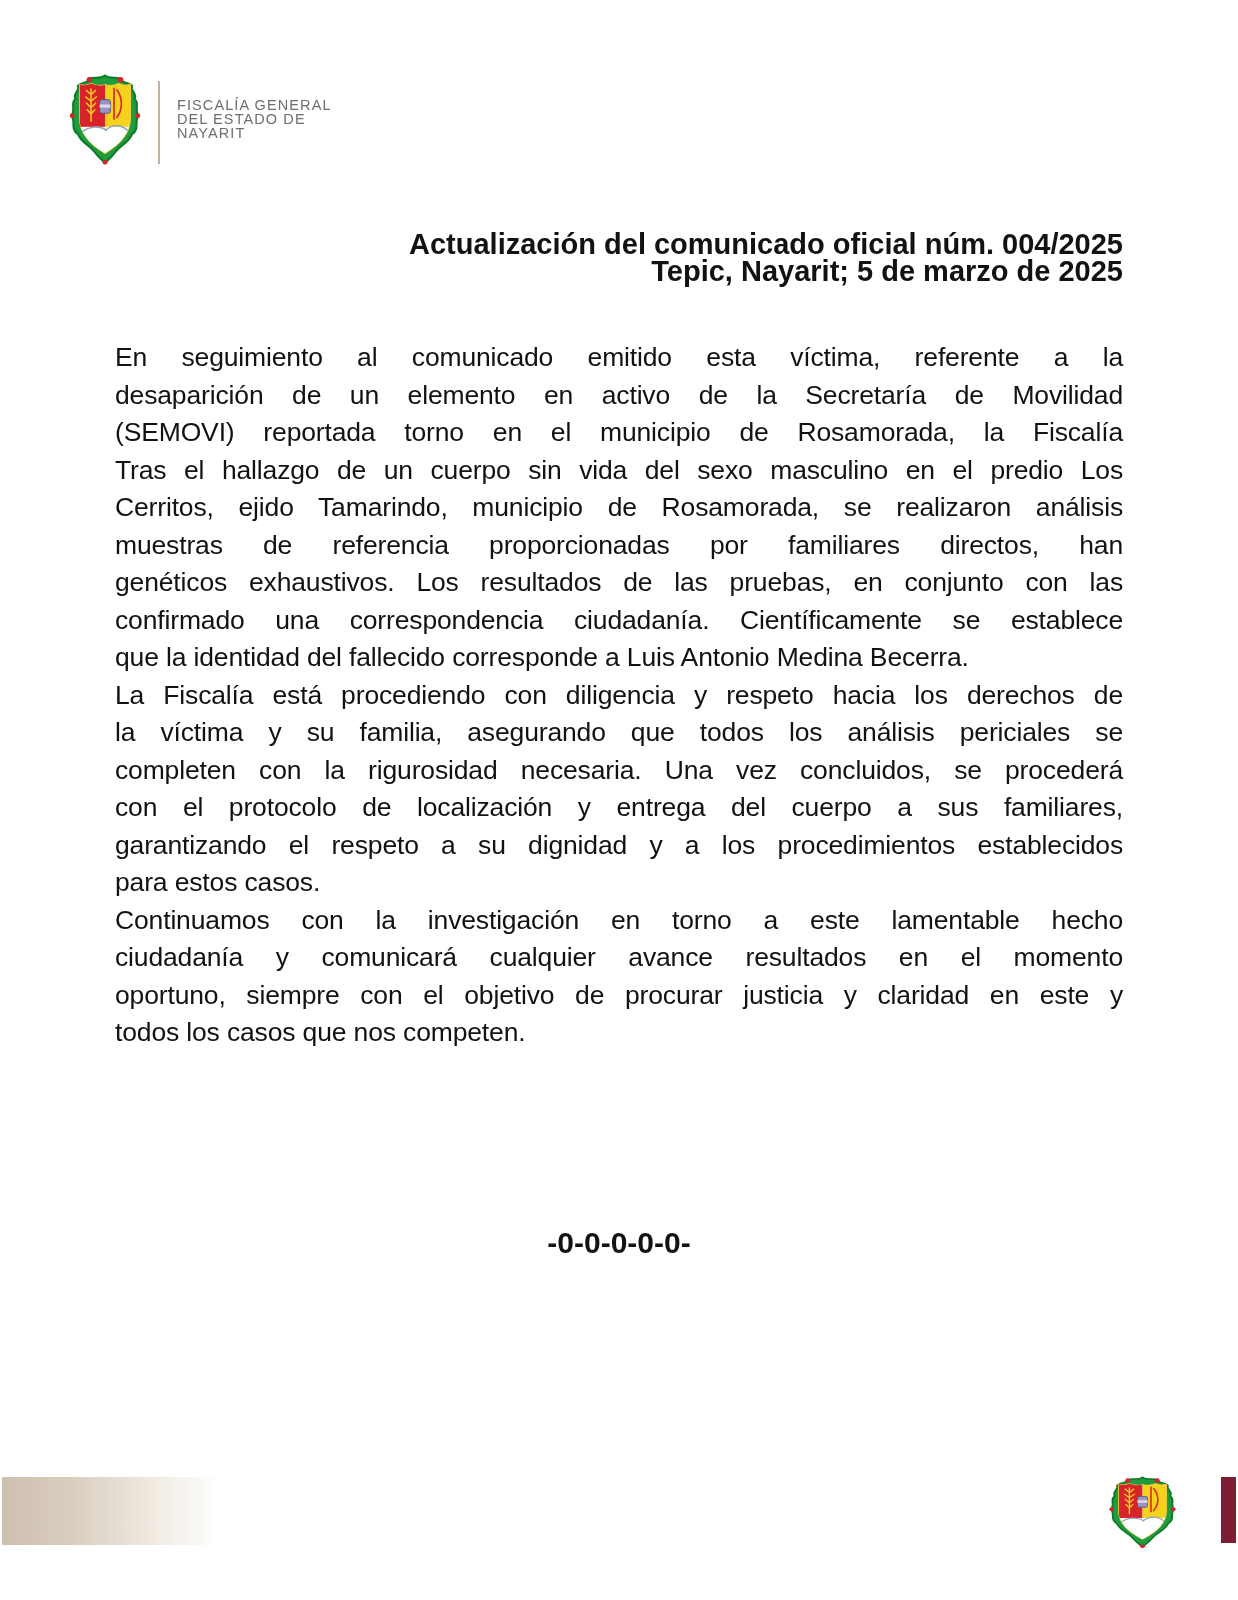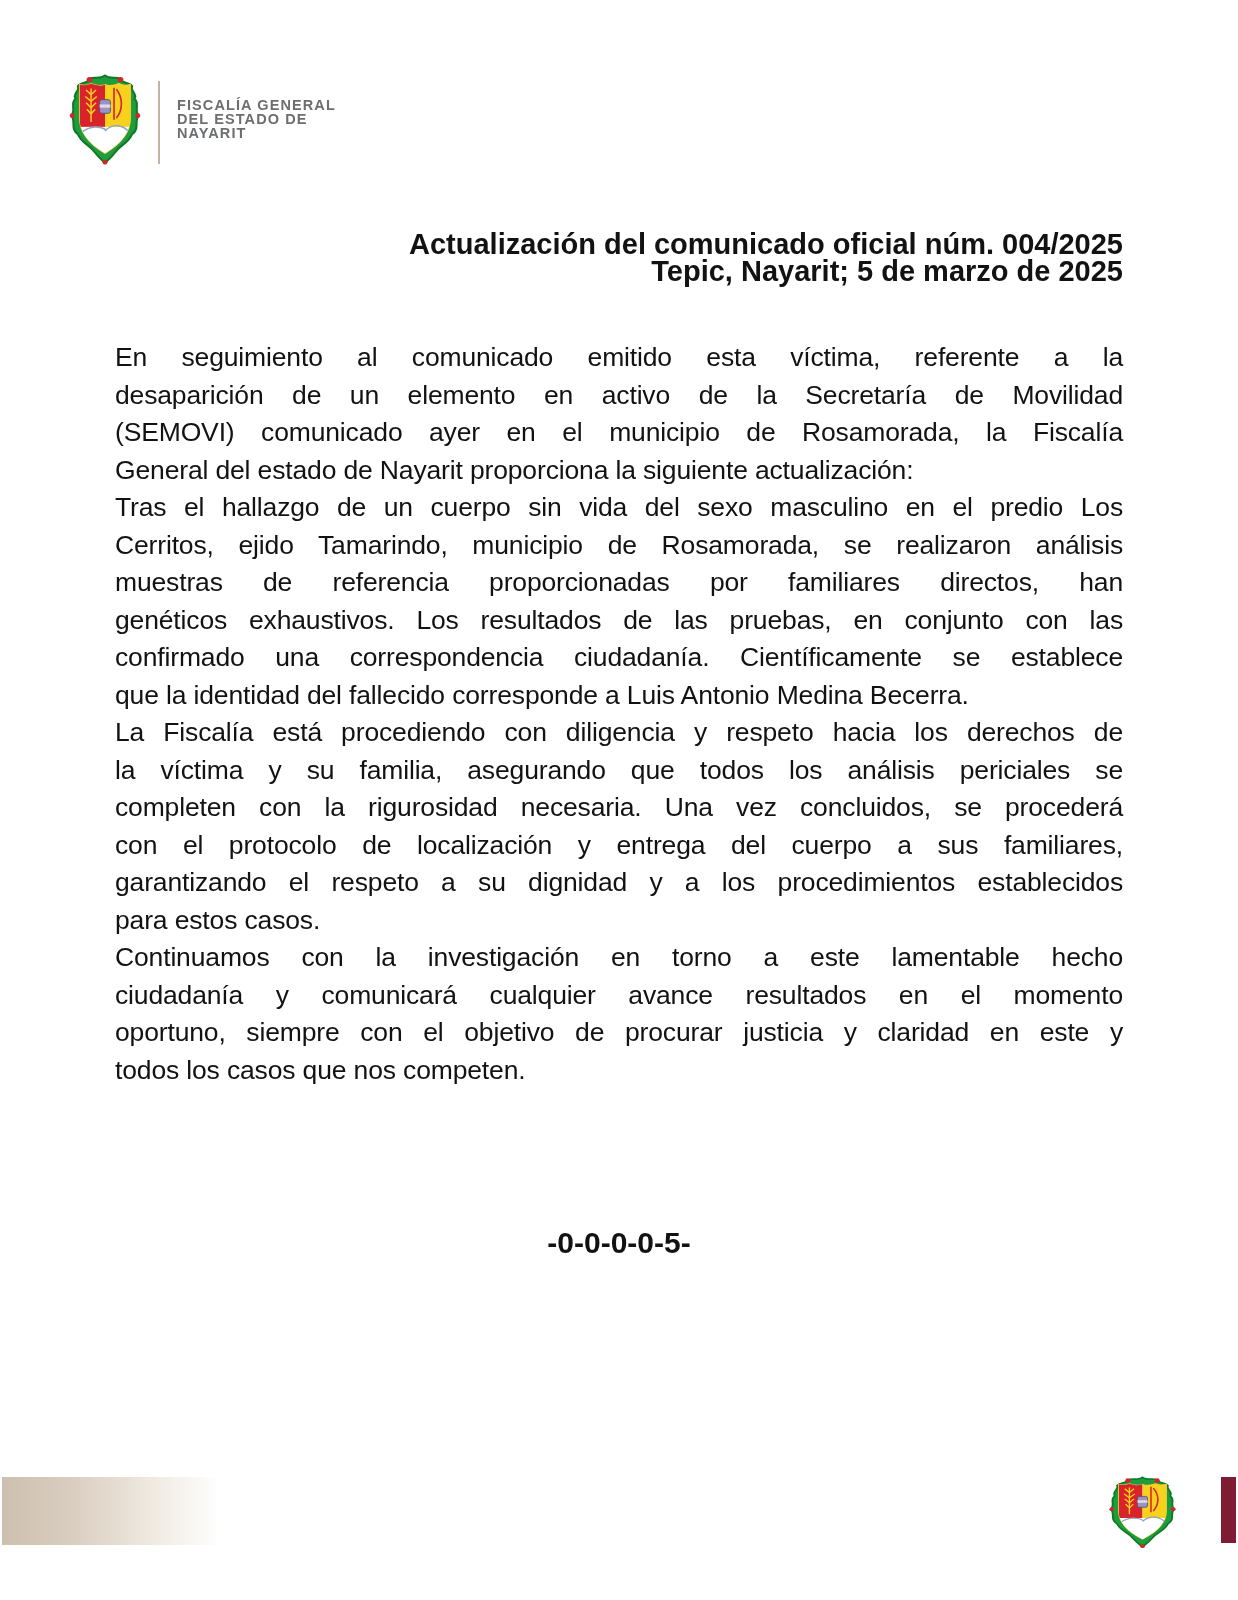--- a/index.html
+++ b/index.html
@@ -21,21 +21,21 @@
   .coa { position: absolute; display: block; }
   .coa-top { left: 64px; top: 74px; width: 82px; height: 93px; }
   .hdr-sep {
     position: absolute; left: 158px; top: 81px;
     width: 2px; height: 83px;
     background: var(--separator, #c2b3a5);
   }
   .org {
     position: absolute; left: 177px; top: 99px;
     color: var(--org-text, #6d6e71);
-    font-weight: bold;
+    font-weight: normal;
     font-size: 14.5px;
     line-height: 13.8px;
     letter-spacing: 1.1px;
     white-space: nowrap;
   }
 
   
   .title, .dateline {
     position: absolute; left: 115px; width: 1008px;
     text-align: right;
@@ -152,22 +152,21 @@
     </div>
   </div>
 
   <h1 class="title">Actualización del comunicado oficial núm. 004/2025</h1>
   <div class="dateline">Tepic, Nayarit; 5 de marzo de 2025</div>
 
   <div id="paragraphs" class="bodytext">
       <div class="para">
         <div class="pline">En seguimiento al comunicado emitido esta víctima, referente a la</div>
         <div class="pline">desaparición de un elemento en activo de la Secretaría de Movilidad</div>
-        <div class="pline">(SEMOVI) comunicado ayer en el municipio de Rosamorada, la Fiscalía</div>
-        <div class="pline last">General del estado de Nayarit proporciona la siguiente actualización:</div>
+        <div class="pline">(SEMOVI) reportada torno en el municipio de Rosamorada, la Fiscalía</div>
       </div>
       <div class="para">
         <div class="pline">Tras el hallazgo de un cuerpo sin vida del sexo masculino en el predio Los</div>
         <div class="pline">Cerritos, ejido Tamarindo, municipio de Rosamorada, se realizaron análisis</div>
         <div class="pline">muestras de referencia proporcionadas por familiares directos, han</div>
         <div class="pline">genéticos exhaustivos. Los resultados de las pruebas, en conjunto con las</div>
         <div class="pline">confirmado una correspondencia ciudadanía. Científicamente se establece</div>
         <div class="pline last">que la identidad del fallecido corresponde a Luis Antonio Medina Becerra.</div>
       </div>
       <div class="para">
@@ -179,21 +178,21 @@
         <div class="pline last">para estos casos.</div>
       </div>
       <div class="para">
         <div class="pline">Continuamos con la investigación en torno a este lamentable hecho</div>
         <div class="pline">ciudadanía y comunicará cualquier avance resultados en el momento</div>
         <div class="pline">oportuno, siempre con el objetivo de procurar justicia y claridad en este y</div>
         <div class="pline last">todos los casos que nos competen.</div>
       </div>
     </div>
 
-  <div class="end-divider">-0-0-0-0-5-</div>
+  <div class="end-divider">-0-0-0-0-0-</div>
 
   <div class="grad-bar"></div>
   <svg class="coa coa-bottom" viewBox="0 0 100 116" preserveAspectRatio="none">
     <use href="#coa-g"></use>
   </svg>
   <div class="maroon-bar"></div>
 
 </div>
 
 </body></html>

